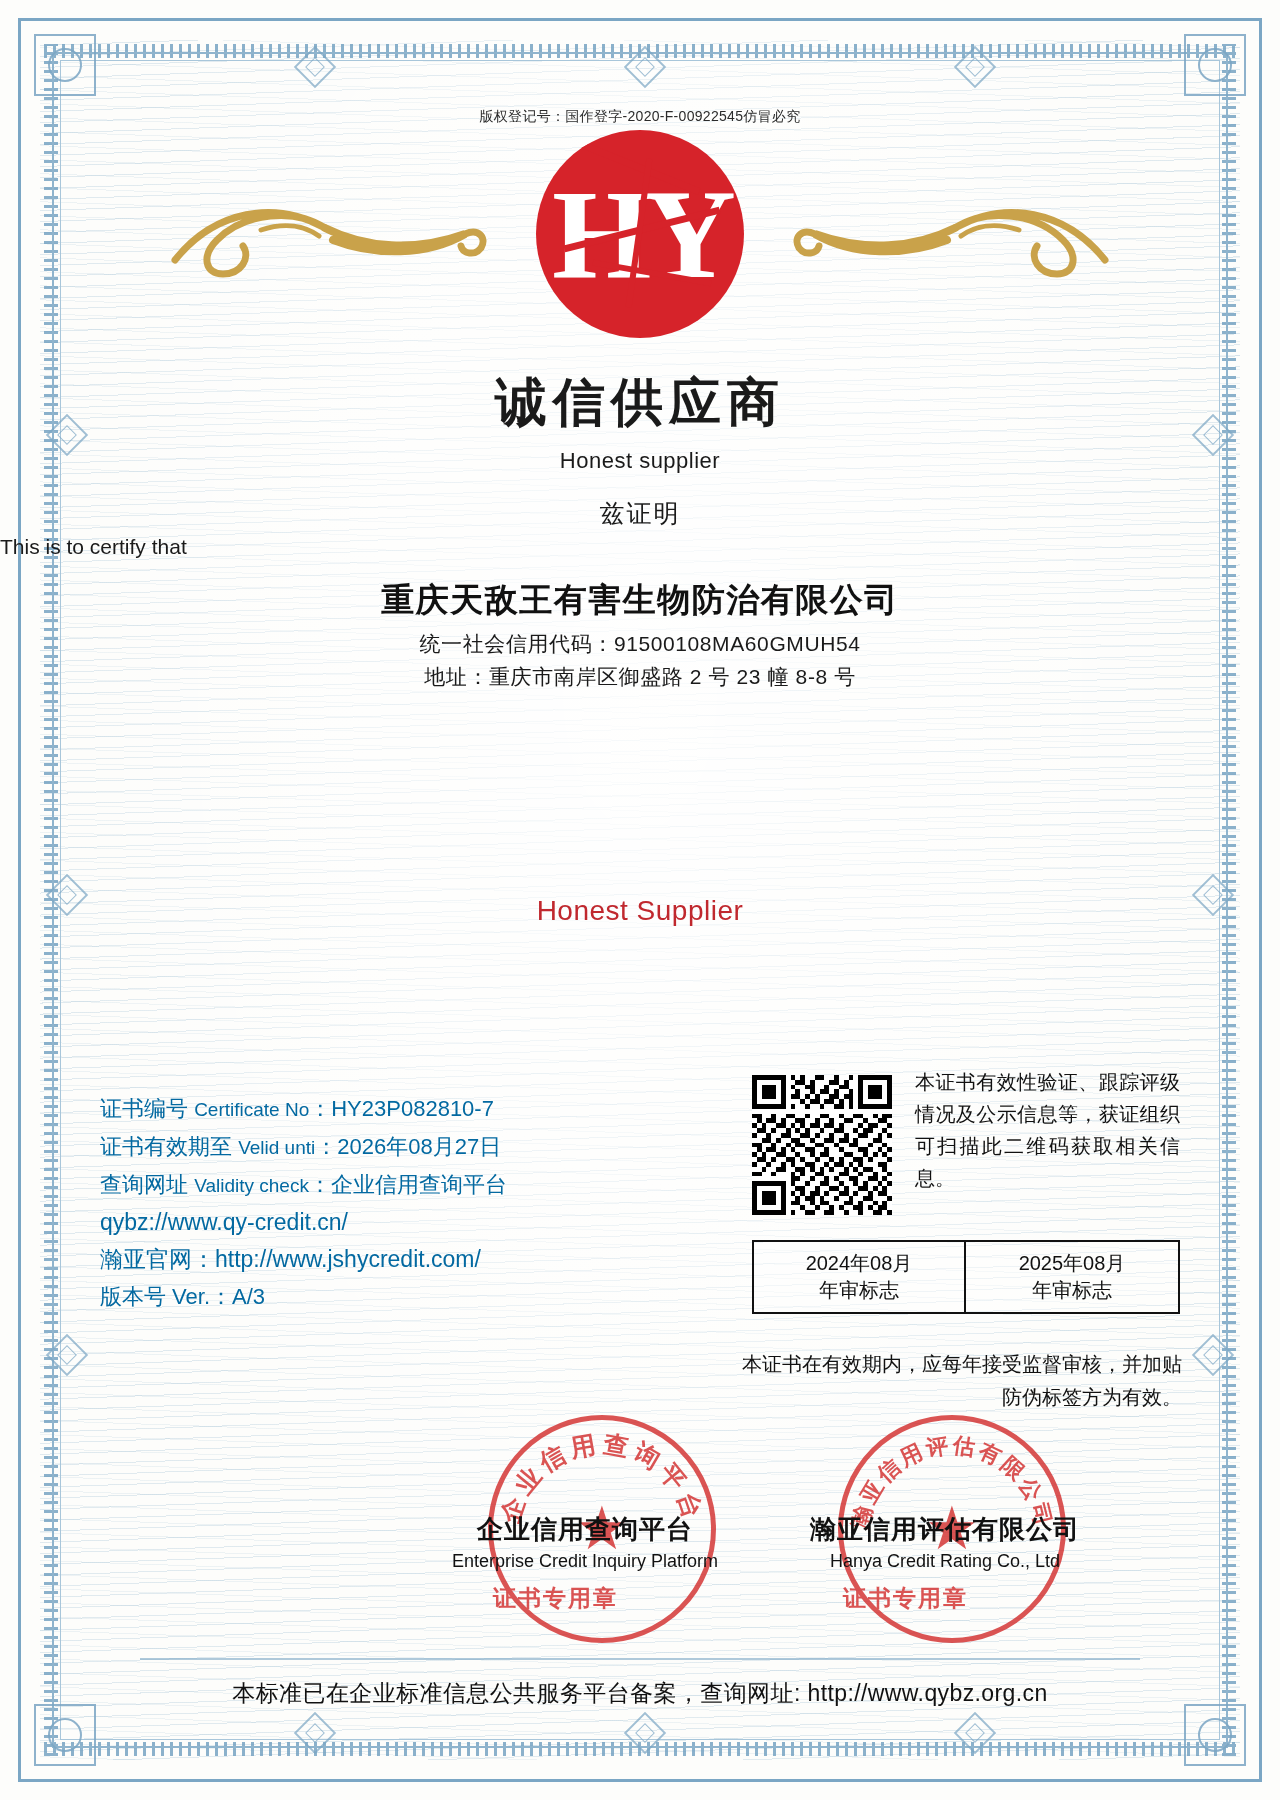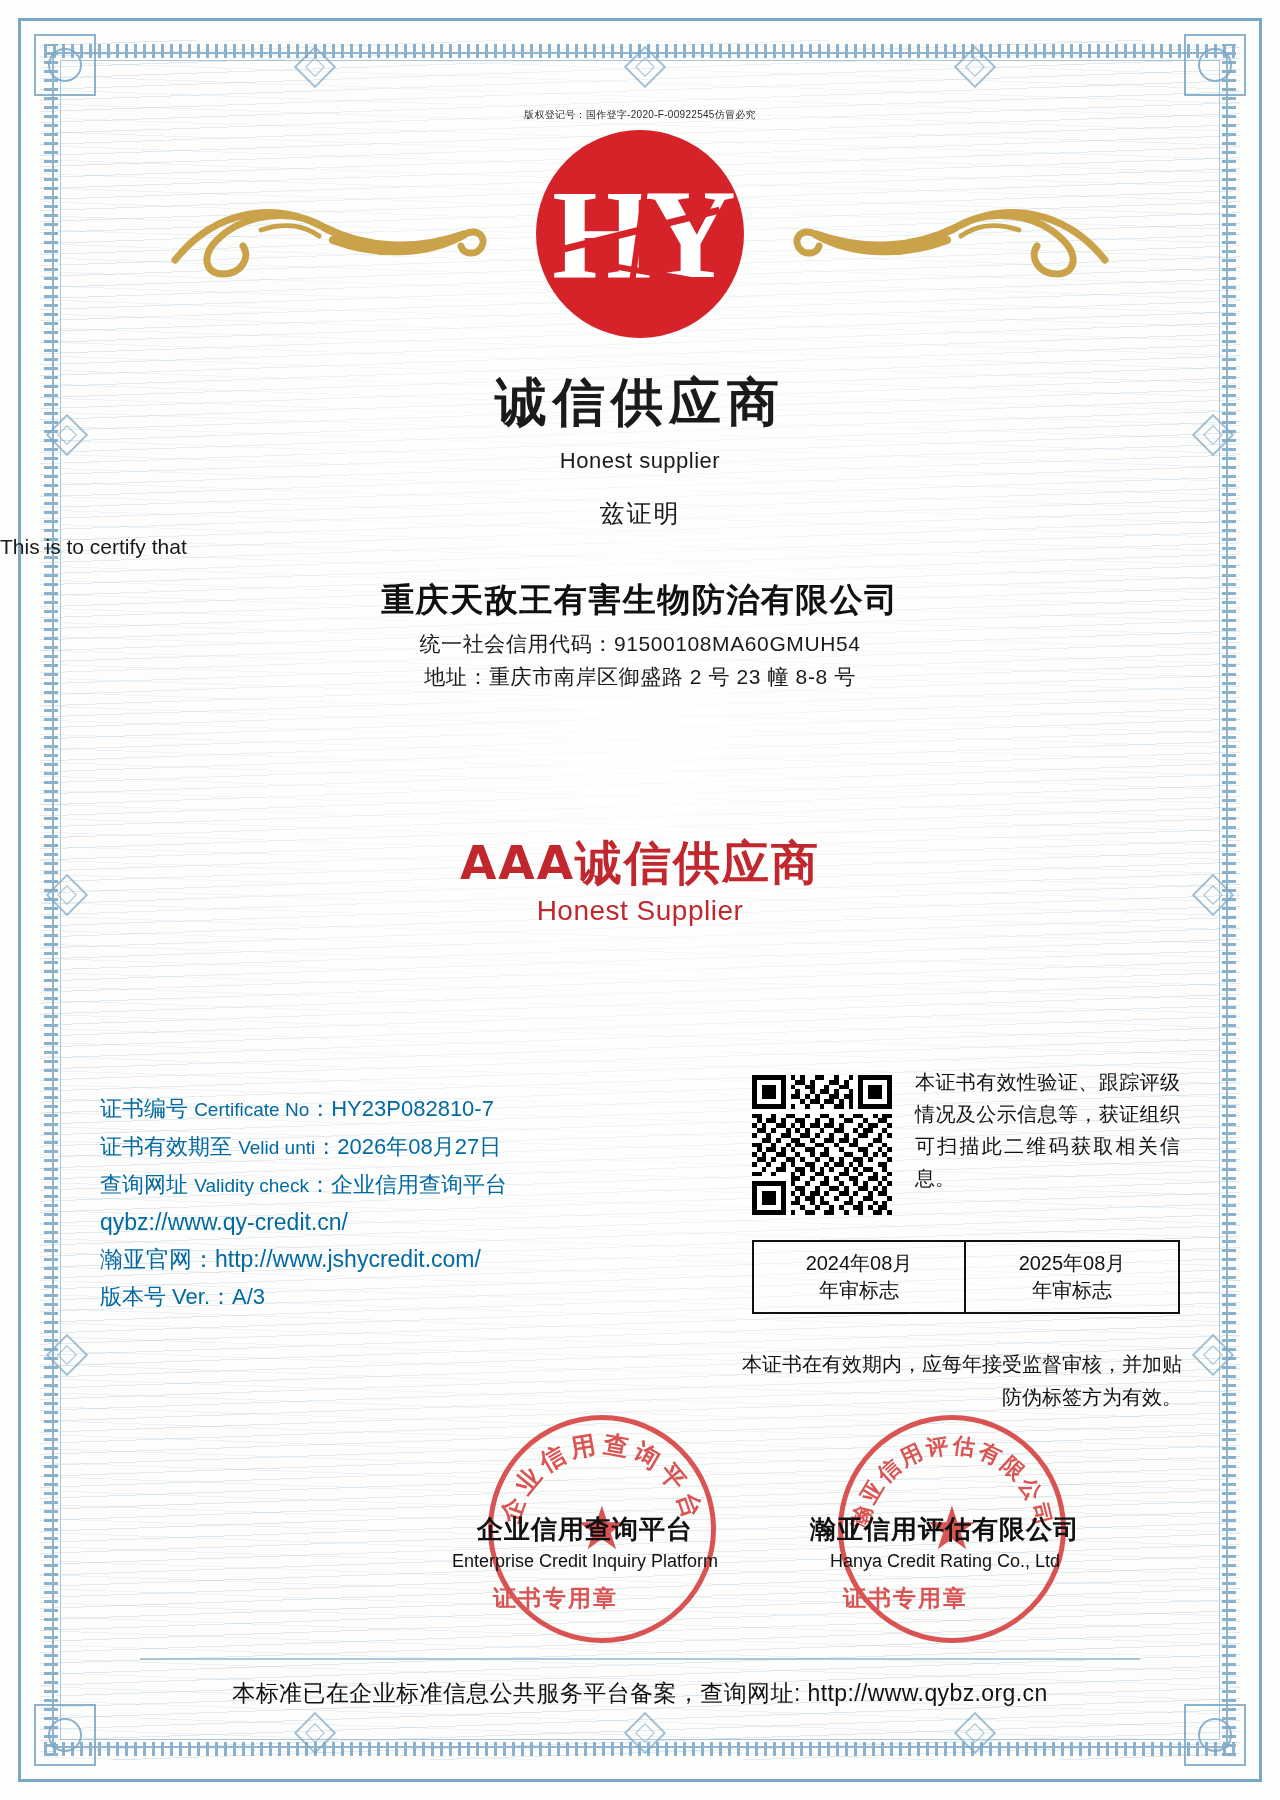--- a/index.html
+++ b/index.html
@@ -125,21 +125,21 @@
     position: absolute;
     left: 6px; top: 6px; right: 6px; bottom: 6px;
     border: 1px solid #7ba6c4;
   }
 
   
   .copyright-line {
     position: absolute;
     top: 108px; left: 0; right: 0;
     text-align: center;
-    font-size: 10px;
+    font-size: 14px;
     color: #2b2b2b;
     letter-spacing: .3px;
   }
 
   .flourish {
     position: absolute;
     top: 200px;
     width: 330px;
     height: 90px;
     color: #c9a24a;
@@ -463,21 +463,20 @@
   </div>
 
   <div class="title-cn">诚信供应商</div>
   <div class="title-en">Honest supplier</div>
   <div class="certify-cn">兹证明</div>
   <div class="certify-en">This is to certify that</div>
   <div class="company-name">重庆天敌王有害生物防治有限公司</div>
   <div class="credit-code">统一社会信用代码：91500108MA60GMUH54</div>
   <div class="address">地址：重庆市南岸区御盛路 2 号 23 幢 8-8 号</div>
 
-  <div class="award-cn">AAA诚信供应商</div>
   <div class="award-en">Honest Supplier</div>
 
   <div class="details">
     <div class="detail-row">
       <span class="lbl-cn">证书编号</span>
       <span class="lbl-en">Certificate No</span><span>：</span><span class="val">HY23P082810-7</span>
     </div>
     <div class="detail-row">
       <span class="lbl-cn">证书有效期至</span>
       <span class="lbl-en">Velid unti</span><span>：</span><span class="val">2026年08月27日</span>

